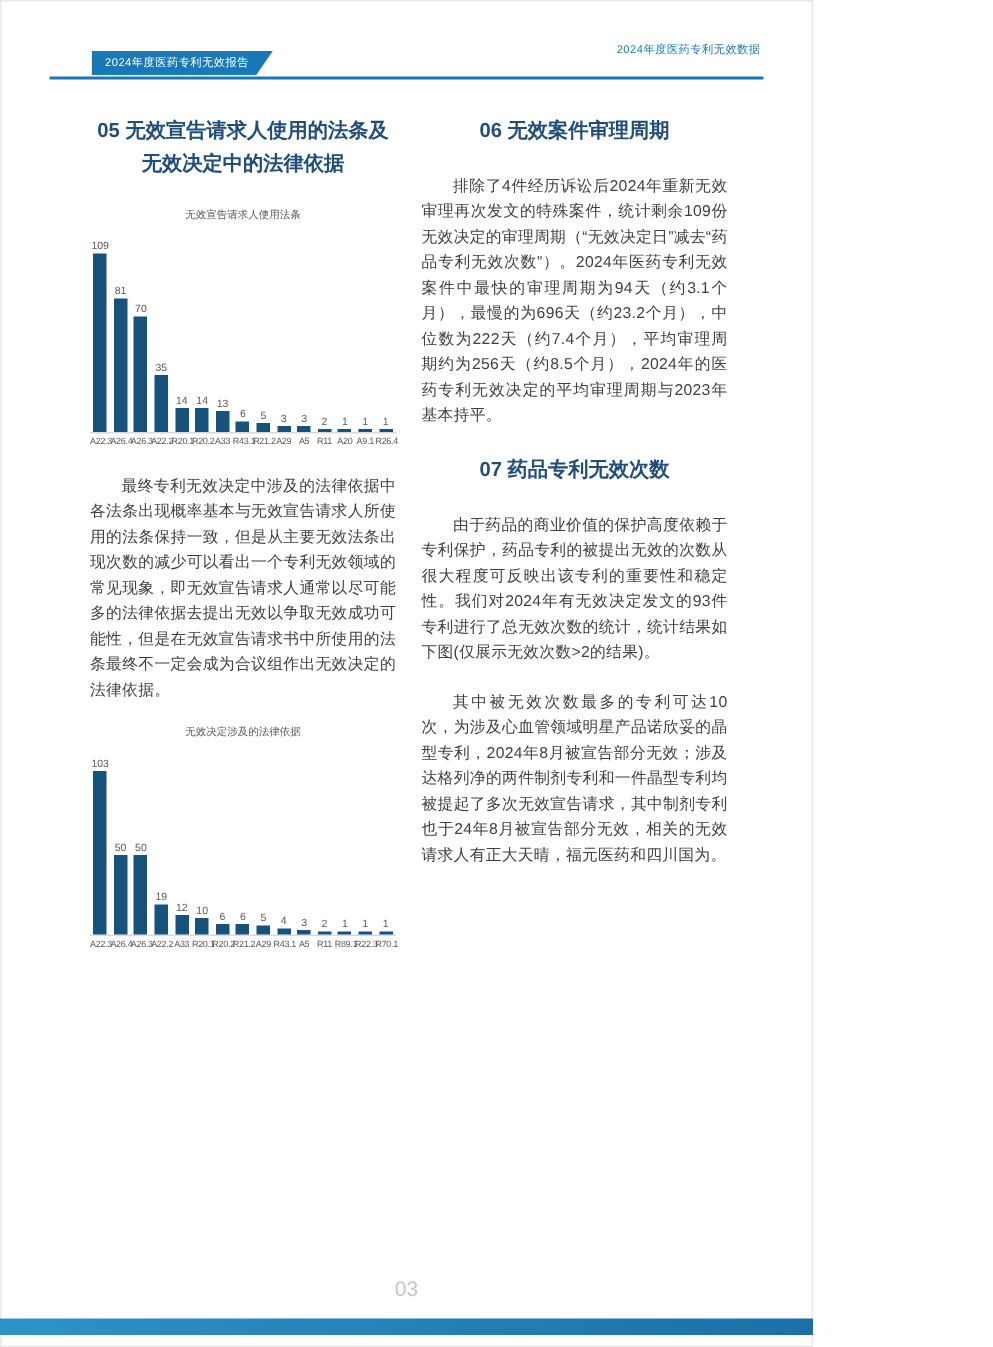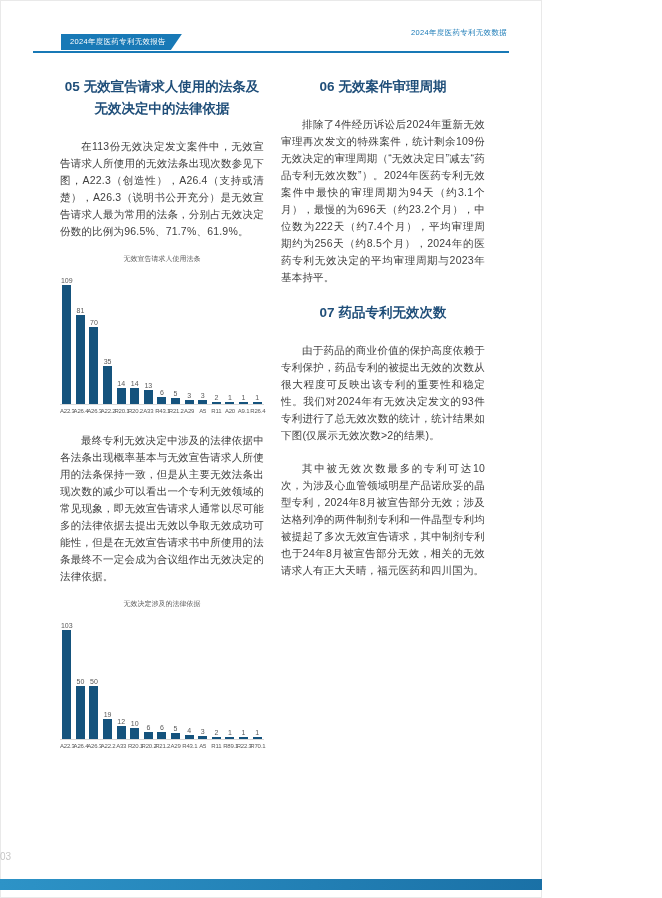--- a/index.html
+++ b/index.html
@@ -23,40 +23,39 @@
   
   .chart{margin:14px 0 18px 0;}
   .chart-title{text-align:center;font-size:7px;color:#595959;margin-bottom:8px;}
   .chart-plot{display:flex;align-items:flex-end;border-bottom:1px solid #d9d9d9;}
   .bar-slot{flex:1;min-width:0;display:flex;flex-direction:column;align-items:center;justify-content:flex-end;}
   .bar{width:9px;}
   .bar-value{font-size:7px;color:#595959;margin-bottom:1px;}
   .chart-xlabels{display:flex;margin-top:3px;}
   .bar-x{flex:1;min-width:0;text-align:center;font-size:6px;color:#595959;white-space:nowrap;letter-spacing:-.2px;}
   
-  .page-num{position:absolute;top:851px;left:0;right:0;text-align:left;font-size:10px;color:#c6c6c6;}
+  .page-num{position:absolute;top:851px;left:0;right:0;text-align:center;font-size:14px;color:#c6c6c6;}
   .bottom-bar{position:absolute;left:0;top:879px;width:662px;height:11px;
               background:linear-gradient(90deg,#2d93c7,#16699f);}
 </style>
 </head>
 <body>
 
 <div class="page">
 
   <div class="ribbon">
     <span>2024年度医药专利无效报告</span>
   </div>
   <div class="head-right">2024年度医药专利无效数据</div>
   <div class="head-rule"></div>
 
   <div class="content">
 
     <div class="col">
       <h2>05 无效宣告请求人使用的法条及无效决定中的法律依据</h2>
-      <p>在113份无效决定发文案件中，无效宣告请求人所使用的无效法条出现次数参见下图，A22.3（创造性），A26.4（支持或清楚），A26.3（说明书公开充分）是无效宣告请求人最为常用的法条，分别占无效决定份数的比例为96.5%、71.7%、61.9%。</p>
 
       <div class="chart">
         <div class="chart-title">无效宣告请求人使用法条</div>
         <div class="chart-plot" style="height:132px">
             <div class="bar-slot">
               <div class="bar-value">109</div>
               <div class="bar" style="height: 119px; background: rgb(21, 83, 125);"></div>
             </div>
             <div class="bar-slot">
               <div class="bar-value">81</div>

